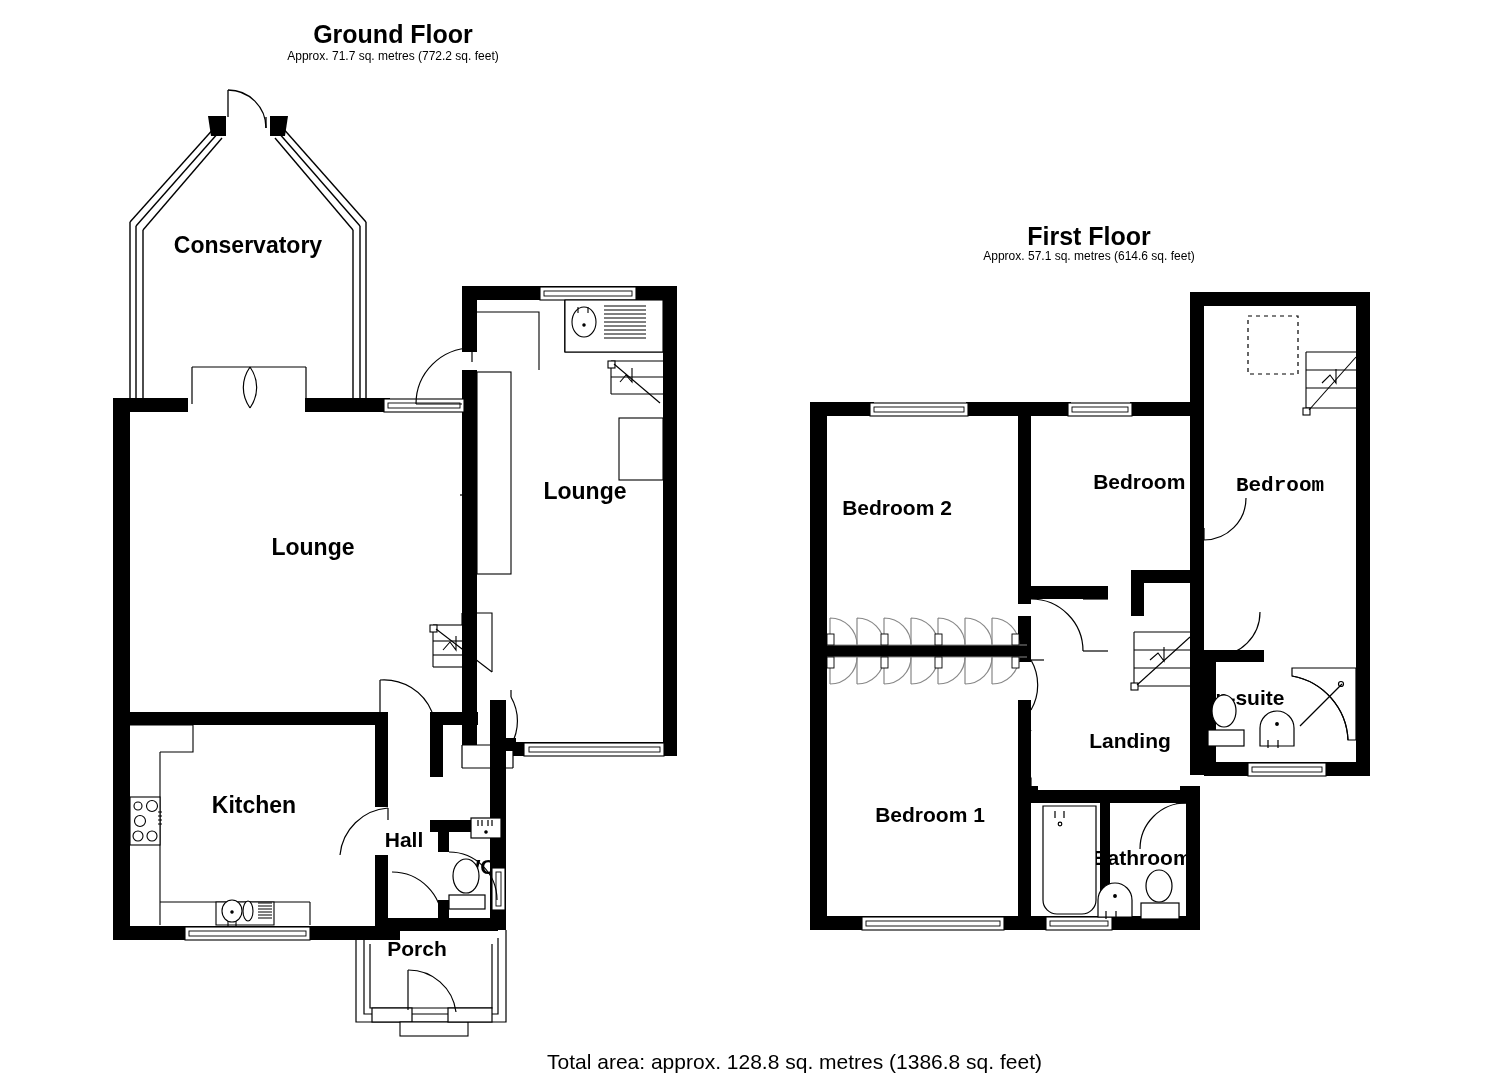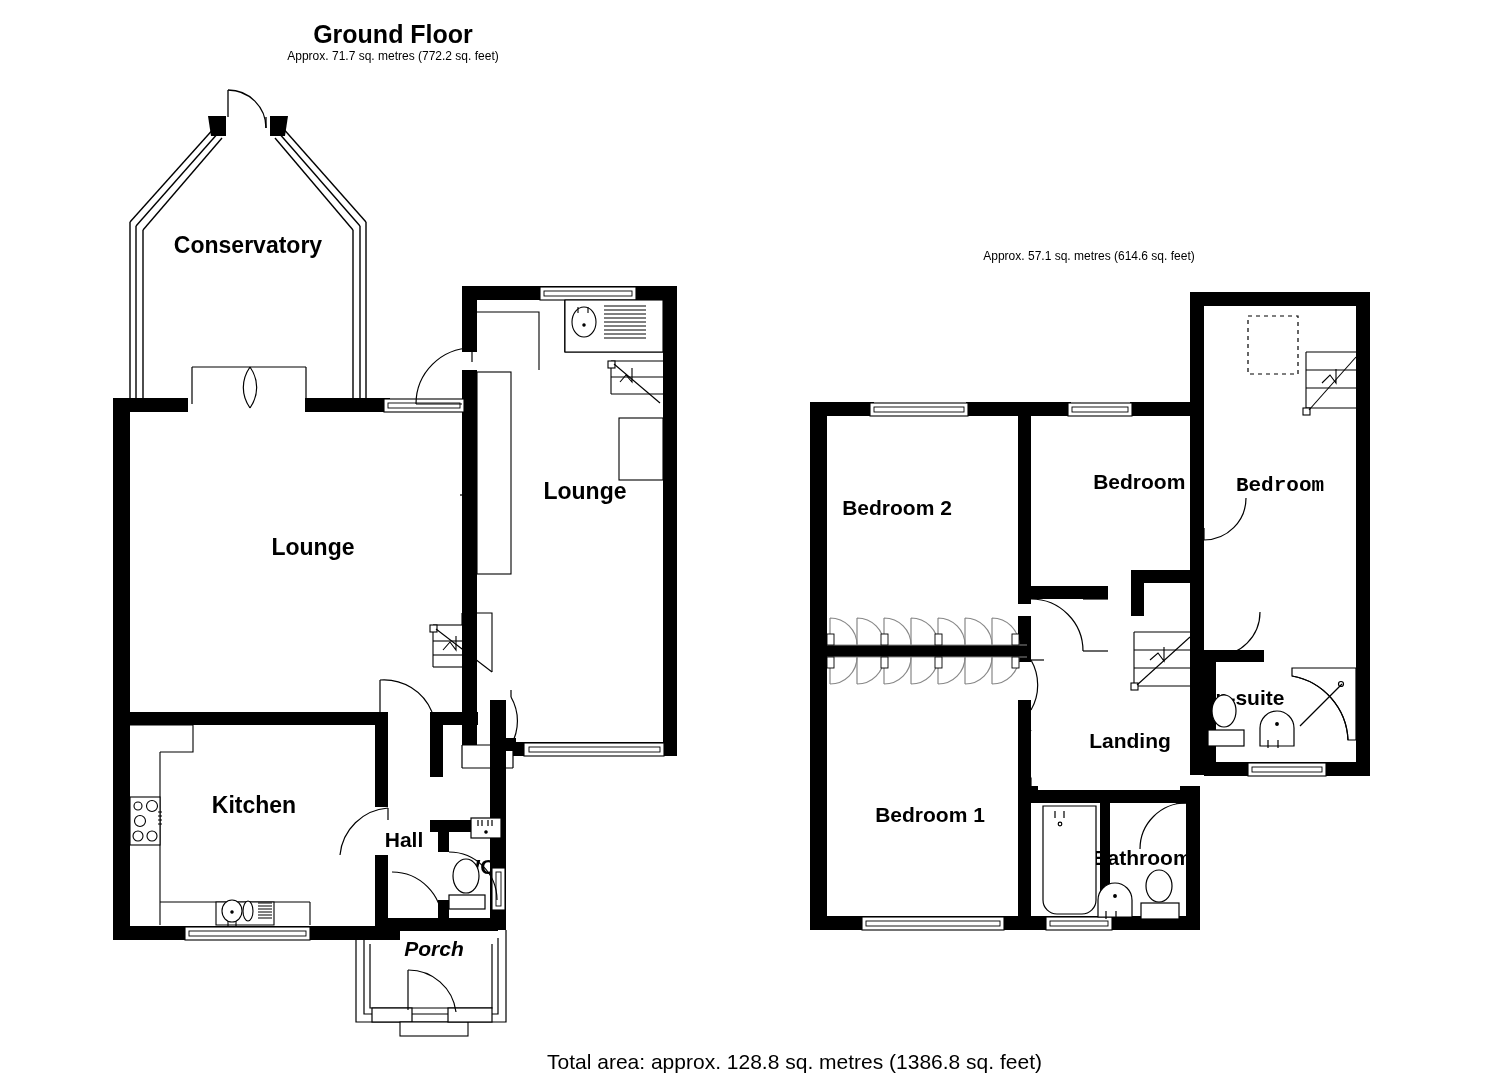--- a/index.html
+++ b/index.html
@@ -58,31 +58,32 @@
   .rl-21 { font-size: 21px; }
 </style>
 </head>
 <body>
 
 <div id="plan-root">
 
   <div class="floor-title" style="left:243px; top:20px; width:300px;">Ground Floor</div>
   <div class="floor-subtitle" style="left:243px; top:49px; width:300px;">Approx. 71.7 sq. metres (772.2 sq. feet)</div>
 
+  <div class="floor-title" style="left:939px; top:222px; width:300px;">First Floor</div>
   <div class="floor-subtitle" style="left:939px; top:249px; width:300px;">Approx. 57.1 sq. metres (614.6 sq. feet)</div>
 
   <div class="total-area" style="left:442px; top:1050px; width:600px;">Total area: approx. 128.8 sq. metres (1386.8 sq. feet)</div>
 
   <div class="room-label rl-22" style="left:248px; top:245px;">Conservatory</div>
   <div class="room-label rl-22" style="left:313px; top:547px;">Lounge</div>
   <div class="room-label rl-22" style="left:585px; top:491px;">Lounge</div>
   <div class="room-label rl-22" style="left:254px; top:805px;">Kitchen</div>
   <div class="room-label rl-21" style="left:404px; top:840px;">Hall</div>
   <div class="room-label rl-21" style="left:478px; top:867px;">WC</div>
-  <div class="room-label rl-21" style="left:434px; top:949px;font-style:italic;">Porch</div>
+  <div class="room-label rl-21" style="left:417px; top:949px;">Porch</div>
 
   <div class="room-label rl-21" style="left:897px; top:508px;">Bedroom 2</div>
   <div class="room-label rl-21" style="left:1148px; top:482px;">Bedroom 3</div>
   <div class="room-label rl-21" style="left:1280px; top:485px;font-family:Liberation Mono, monospace;">Bedroom</div>
   <div class="room-label rl-21" style="left:1243px; top:698px;">En-suite</div>
   <div class="room-label rl-21" style="left:1130px; top:741px;">Landing</div>
   <div class="room-label rl-21" style="left:930px; top:815px;">Bedroom 1</div>
   <div class="room-label rl-21" style="left:1142px; top:858px;">Bathroom</div>
 
   <svg class="plan-svg" viewBox="0 0 1485 1080">

